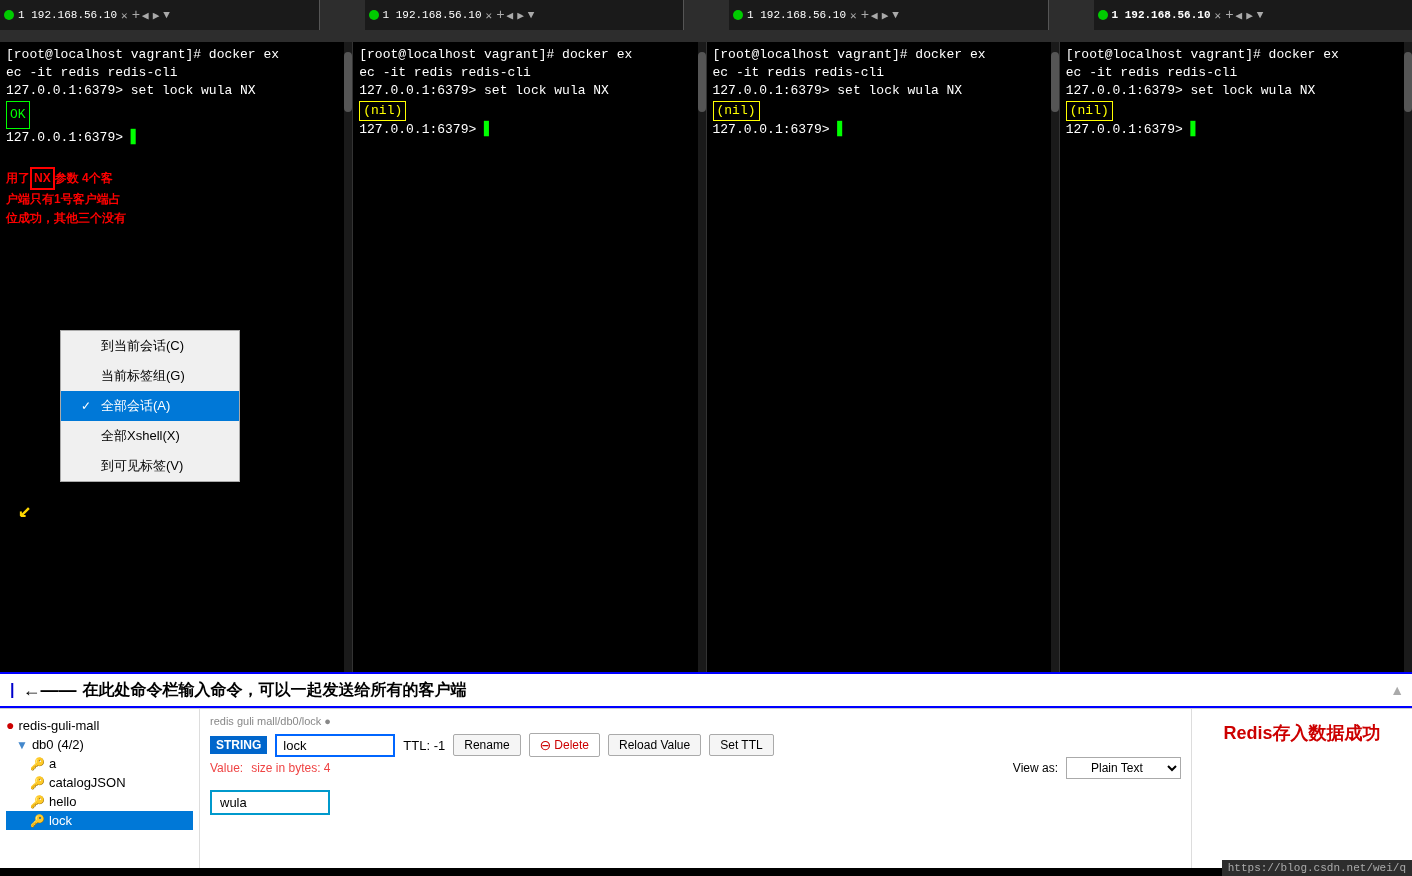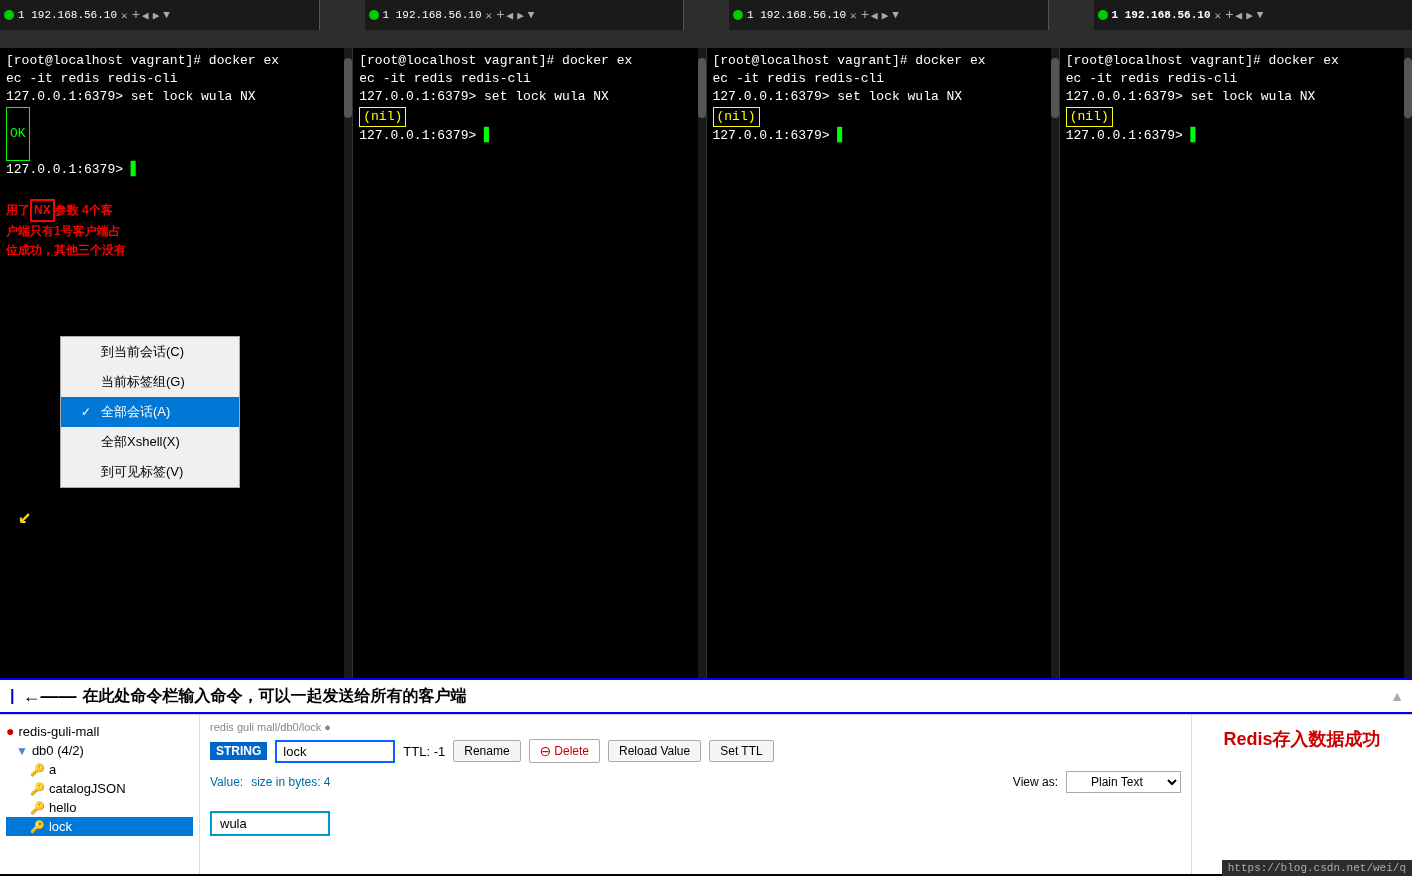--- a/index.html
+++ b/index.html
@@ -101,21 +101,21 @@
       color: #ffffff;
     }
     .term-green {
       color: #00ff00;
     }
     .ok-badge {
       display: inline-block;
       background: #000;
       color: #00ff00;
       border: 1px solid #00ff00;
-      padding: 17px 3px;
+      padding: 4px 3px;
       font-size: 13px;
     }
     .nil-badge {
       display: inline-block;
       background: #000;
       color: #ffff00;
       border: 1px solid #ffff00;
       padding: 0 3px;
       font-size: 13px;
     }
@@ -245,21 +245,20 @@
       font-size: 11px;
       margin-bottom: 6px;
       overflow: hidden;
       text-overflow: ellipsis;
       white-space: nowrap;
     }
     .editor-row1 {
       display: flex;
       align-items: center;
       gap: 8px;
-      margin-bottom: 8px;
     }
     .string-badge {
       background: #0066cc;
       color: #fff;
       padding: 2px 6px;
       font-size: 12px;
       font-weight: bold;
     }
     .key-input {
       border: 2px solid #0066ff;
@@ -293,40 +292,40 @@
       color: #cc0000;
       font-size: 14px;
     }
     .editor-row2 {
       display: flex;
       align-items: center;
       gap: 8px;
       margin-bottom: 6px;
     }
     .value-hint {
-      color: #0369a1;
+      color: #ef4444;
       font-size: 12px;
     }
     .view-as-label {
       color: #000;
       font-size: 12px;
     }
     .view-select {
       border: 1px solid #aaa;
       padding: 2px 20px;
       font-size: 12px;
       background: #fff;
     }
     .value-input {
       border: 2px solid #0099cc;
       padding: 3px 8px;
       font-size: 13px;
       width: 120px;
       outline: none;
-      margin-top: 12px;
+      margin-top: 5px;
     }
 
     
     .success-panel {
       width: 220px;
       display: flex;
       align-items: flex-start;
       padding: 12px;
       justify-content: center;
     }
@@ -348,21 +347,21 @@
       font-size: 11px;
       padding: 2px 6px;
     }
   </style>
 </head>
 <body>
 
 <div style="position:relative; width:1412px; height:876px; overflow:hidden; background:#000;">
 
 
-  <div class="tabs-row" style="height:48px;gap:45px;">
+  <div class="tabs-row" style="height:42px;gap:45px;">
 
     <div class="terminal-tab-section">
       <div class="tab-dot"></div>
       <span class="tab-text">1 192.168.56.10</span>
       <span class="tab-close">✕</span>
       <span class="tab-add">+</span>
       <span class="tab-nav">◀</span>
       <span class="tab-nav">▶</span>
       <span class="tab-nav">▼</span>
     </div>

